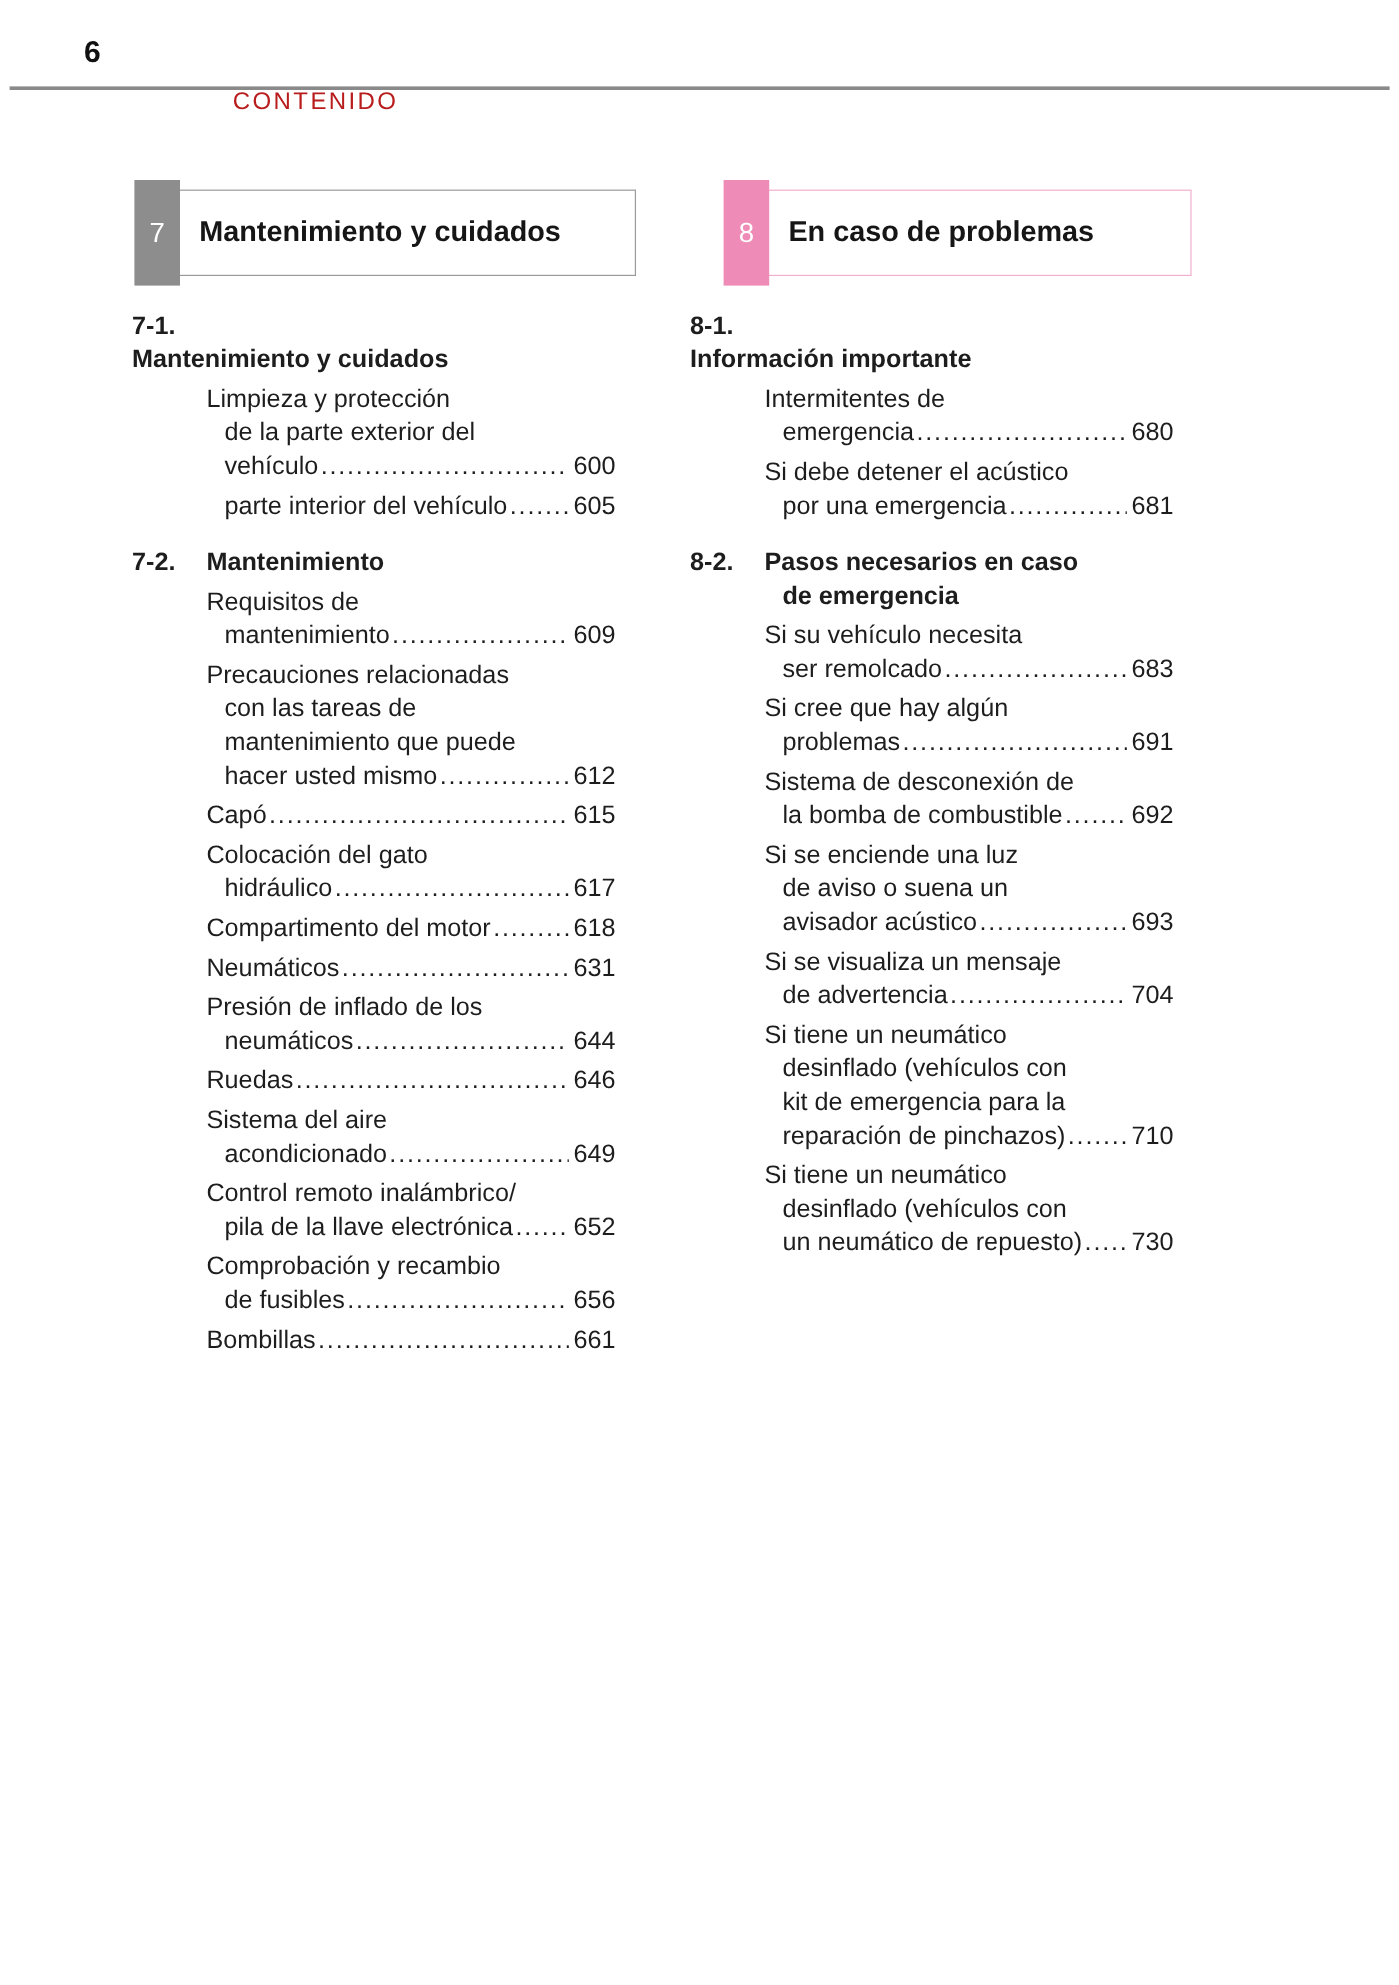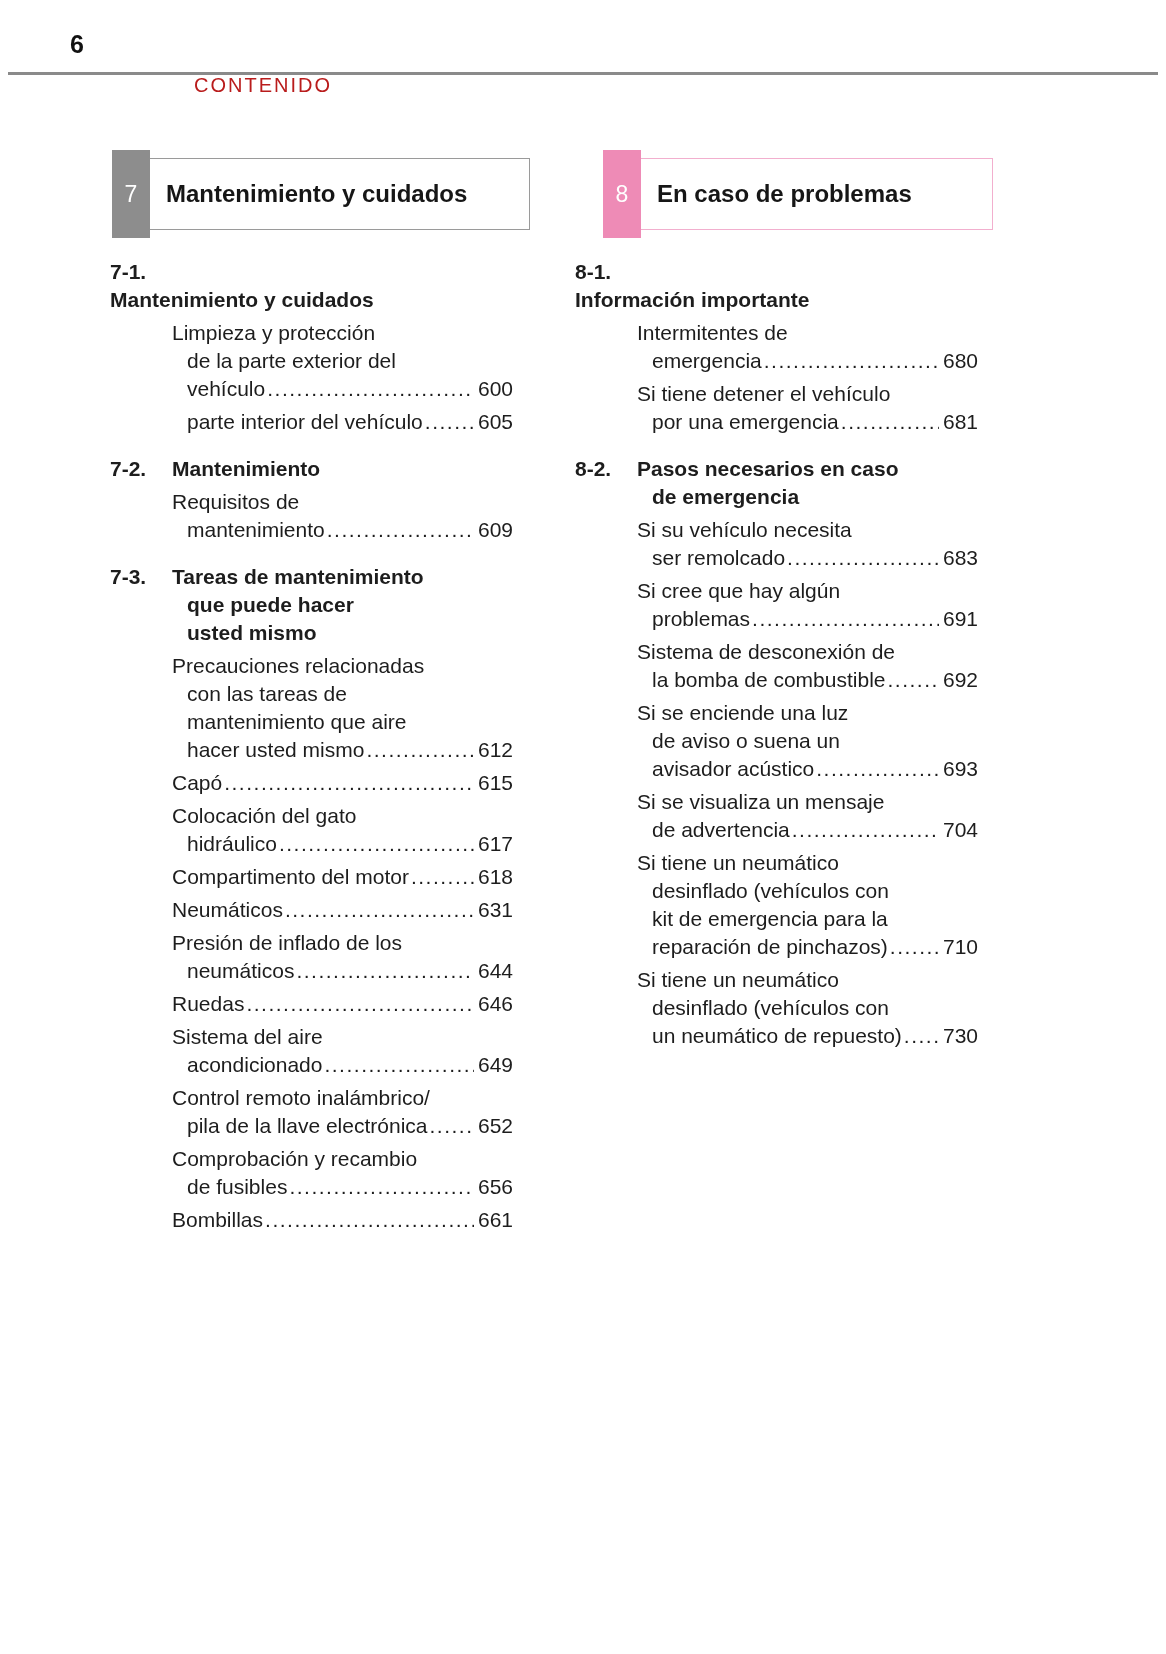--- a/index.html
+++ b/index.html
@@ -128,33 +128,25 @@
           <div class="toc-line">Requisitos de</div>
           <div class="toc-line lead-row cont">
             <span class="txt">mantenimiento</span>
             <span class="dots">................................................................................................................................................................</span>
             <span class="pg">609</span>
           </div>
         </div>
       </div>
     </div>
     <div class="group">
-      <div class="g-row">
-        <span class="g-label">7-3.</span>
-        <div class="g-title">
-          <div>Tareas de mantenimiento</div>
-          <div class="cont">que puede hacer</div>
-          <div class="cont">usted mismo</div>
-        </div>
-      </div>
       <div class="entries">
         <div class="entry">
           <div class="toc-line">Precauciones relacionadas</div>
           <div class="toc-line cont">con las tareas de</div>
-          <div class="toc-line cont">mantenimiento que aire</div>
+          <div class="toc-line cont">mantenimiento que puede</div>
           <div class="toc-line lead-row cont">
             <span class="txt">hacer usted mismo</span>
             <span class="dots">................................................................................................................................................................</span>
             <span class="pg">612</span>
           </div>
         </div>
         <div class="entry">
           <div class="toc-line lead-row">
             <span class="txt">Capó</span>
             <span class="dots">................................................................................................................................................................</span>
@@ -243,21 +235,21 @@
       <div class="entries">
         <div class="entry">
           <div class="toc-line">Intermitentes de</div>
           <div class="toc-line lead-row cont">
             <span class="txt">emergencia</span>
             <span class="dots">................................................................................................................................................................</span>
             <span class="pg">680</span>
           </div>
         </div>
         <div class="entry">
-          <div class="toc-line">Si tiene detener el vehículo</div>
+          <div class="toc-line">Si debe detener el acústico</div>
           <div class="toc-line lead-row cont">
             <span class="txt">por una emergencia</span>
             <span class="dots">................................................................................................................................................................</span>
             <span class="pg">681</span>
           </div>
         </div>
       </div>
     </div>
     <div class="group">
       <div class="g-row">

